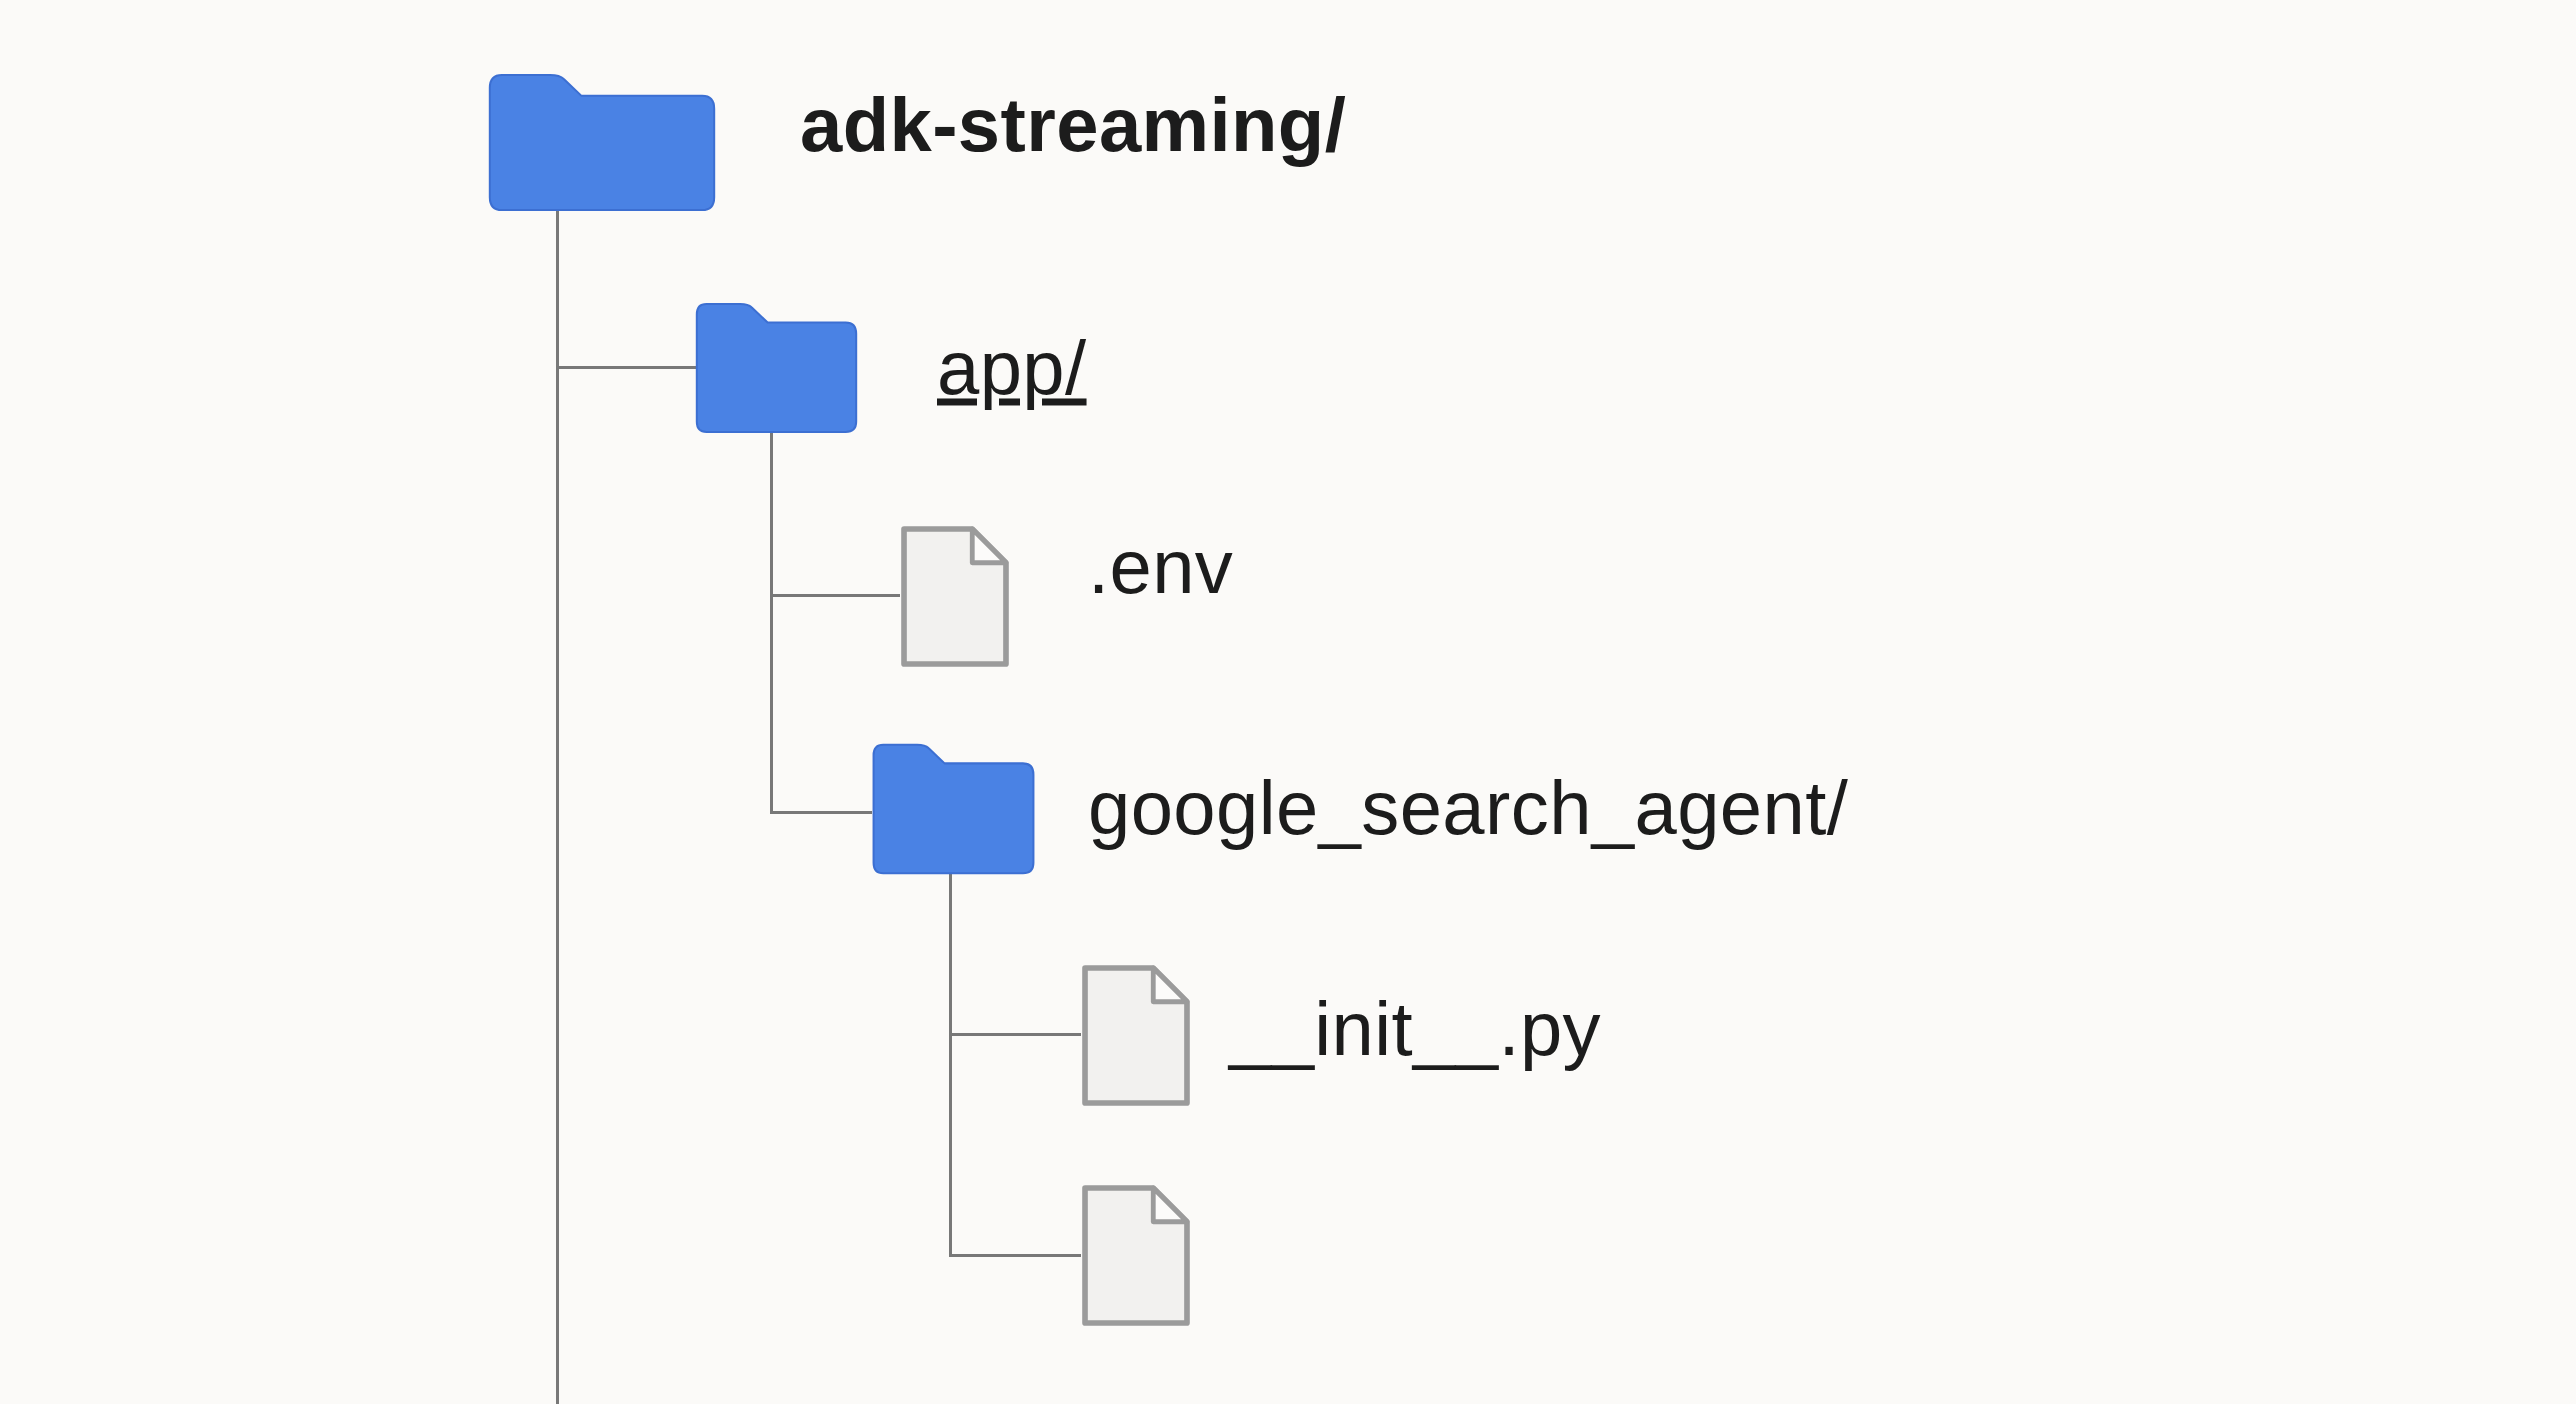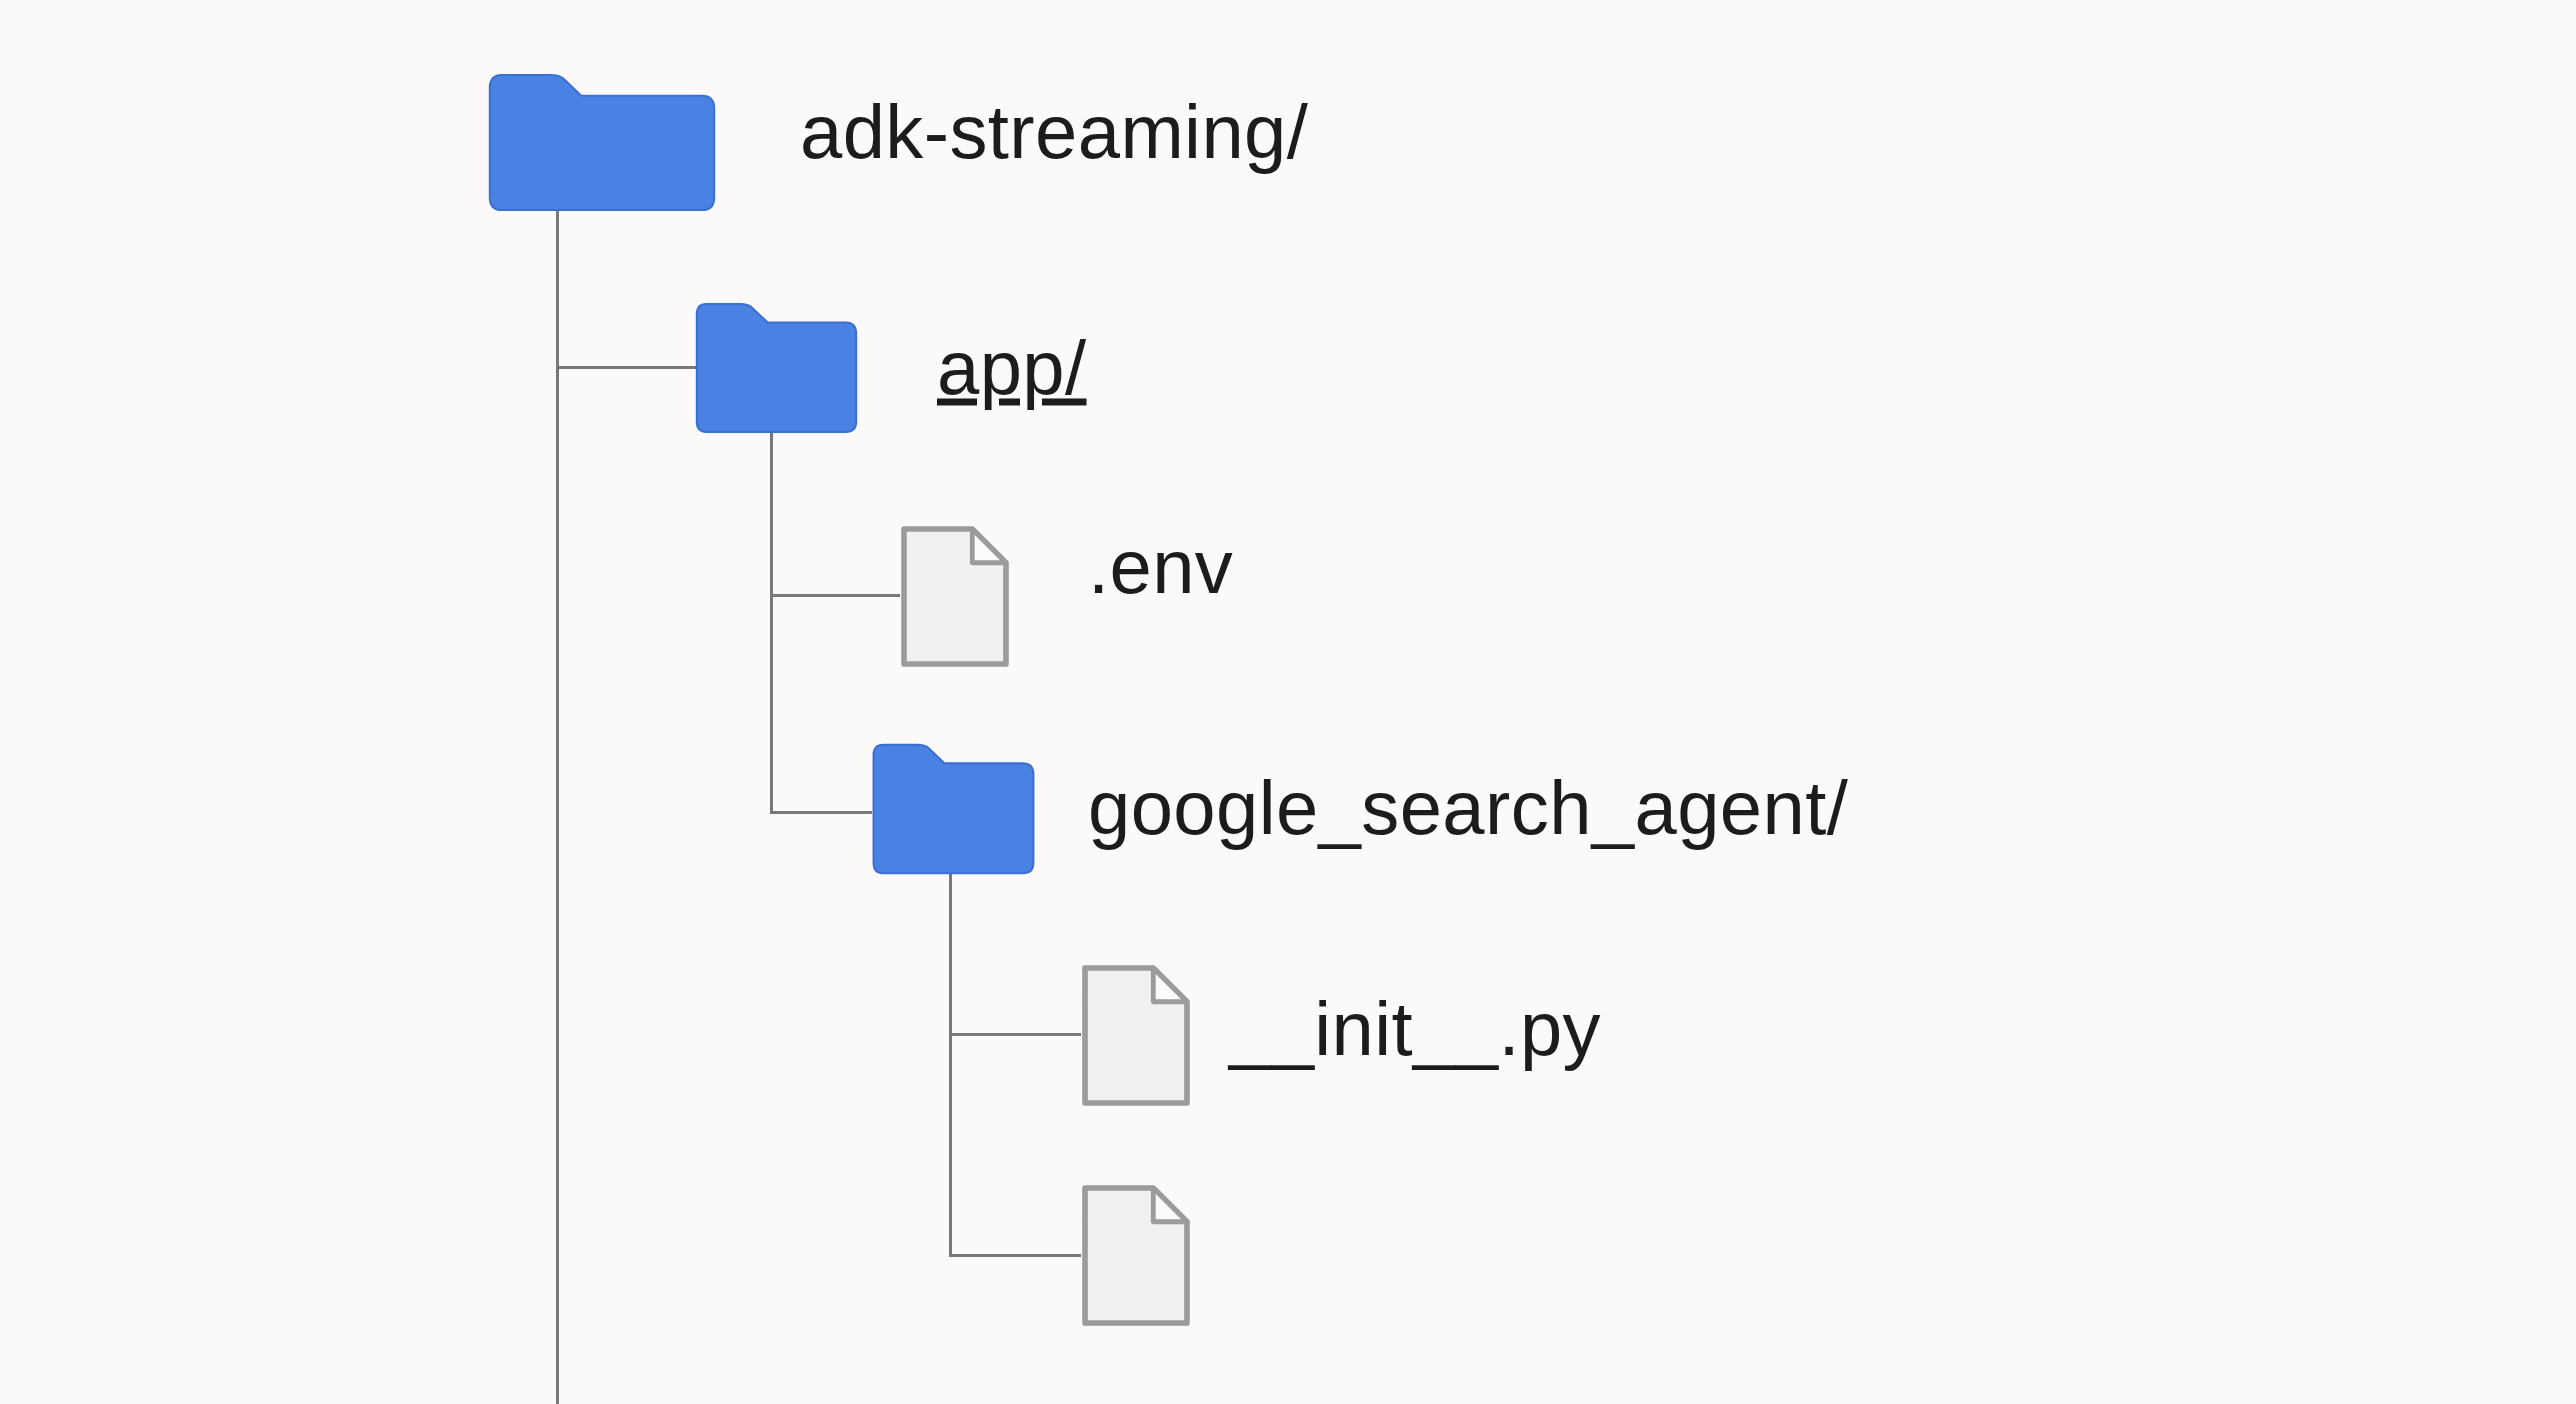--- a/index.html
+++ b/index.html
@@ -49,21 +49,21 @@
   <div class="connector" style="left:770px; top:811px; width:102px; height:3.2px;"></div>
   <div class="connector" style="left:949px; top:872px; width:3.2px; height:385px;"></div>
   <div class="connector" style="left:950px; top:1033px; width:131px; height:3.2px;"></div>
   <div class="connector" style="left:950px; top:1254px; width:131px; height:3.2px;"></div>
 
   <span class="icon" style="left:489px; top:74px; width:226px; height:137px;">
     <svg width="226" height="137" viewBox="0 0 281 170">
       <path d="M16 1 H76 Q88 1 93 6 L115 27 H265 Q280 27 280 43 V153 Q280 169 265 169 H16 Q1 169 1 153 V17 Q1 1 16 1 Z" fill="var(--folder-color, #4a82e4)" stroke="var(--folder-edge-color, #3c6fd2)" stroke-width="2.5" stroke-linejoin="round"></path>
     </svg>
   </span>
-  <div class="label" style="left:800px; top:134px;">adk-streaming/</div>
+  <div class="label" style="left:800px; top:127px;font-weight:bold;">adk-streaming/</div>
 
   <span class="icon" style="left:696px; top:303px; width:161px; height:130px;">
     <svg width="161" height="130" viewBox="0 0 200 161">
       <path d="M13 1 H55 Q65 1 69 5 L89 24 H186 Q199 24 199 38 V147 Q199 160 186 160 H13 Q1 160 1 147 V14 Q1 1 13 1 Z" fill="var(--folder-color, #4a82e4)" stroke="var(--folder-edge-color, #3c6fd2)" stroke-width="2.5" stroke-linejoin="round"></path>
     </svg>
   </span>
   <div class="label" style="left:937px; top:370px;text-decoration:underline;">app/</div>
 
   <span class="icon" style="left:900px; top:525px; width:110px; height:143px;">
     <svg width="110" height="143" viewBox="0 0 137 178">

